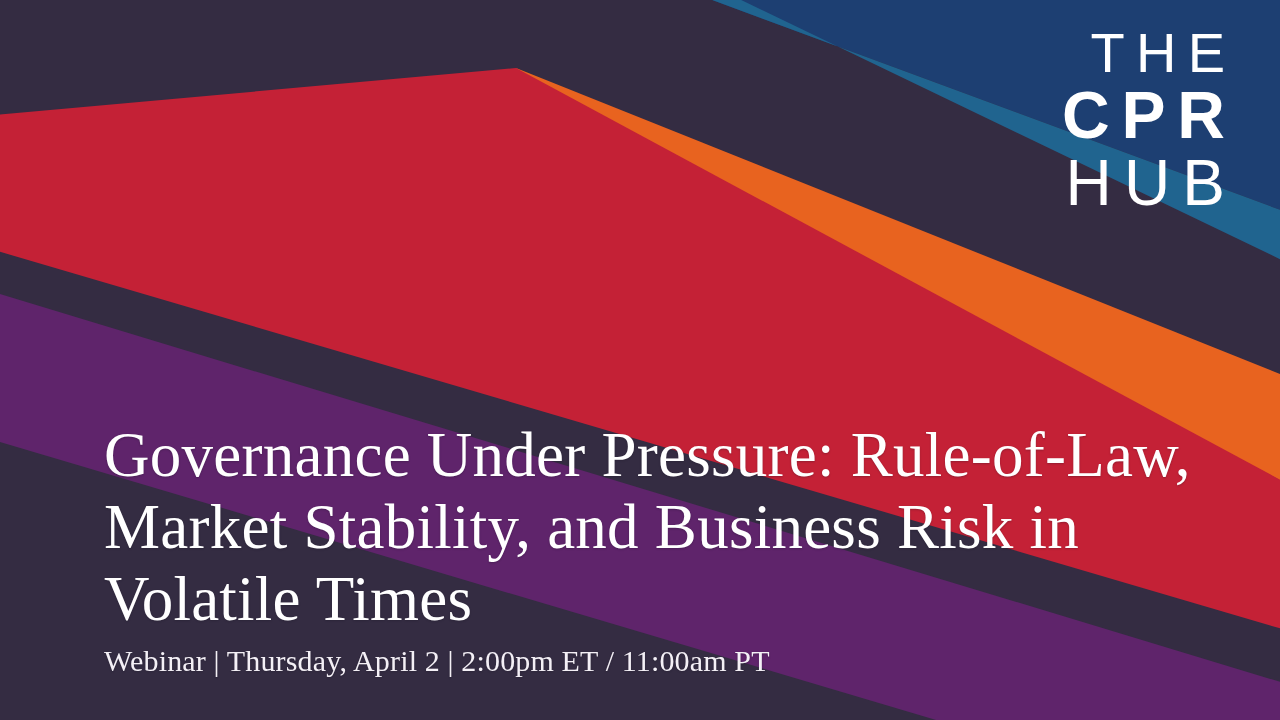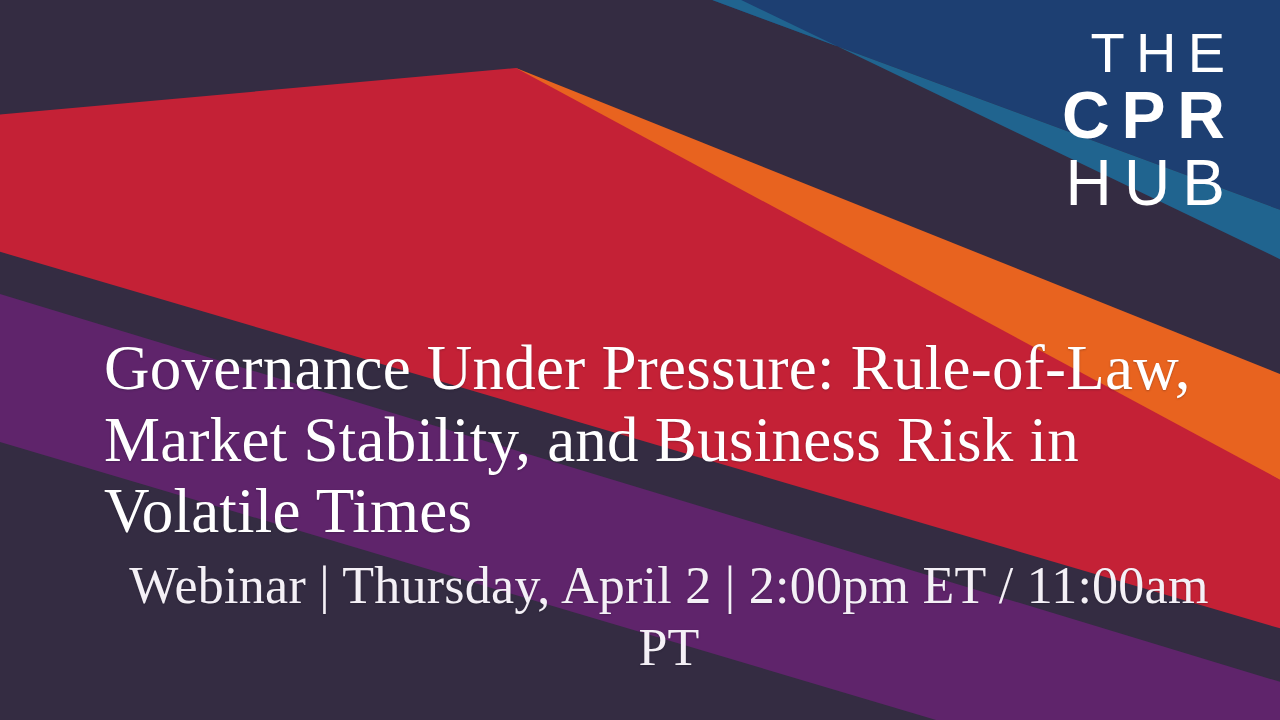--- a/index.html
+++ b/index.html
@@ -82,26 +82,25 @@
     line-height:1.14;
     color:#ffffff;
     letter-spacing:0.004em;
     max-width:1105px;
     text-shadow:0 1px 2px rgba(25,20,35,0.28);
   }
   #event-meta {
     margin-top:7px;
     font-family:"Liberation Serif", "DejaVu Serif", serif;
     font-weight:400;
-    font-size:52px;
+    font-size:30px;
     line-height:1.18;
     color:#f4f0f6;
     letter-spacing:0.005em;
     text-shadow:0 1px 2px rgba(25,20,35,0.28);
-    text-align:center;
   }
 </style>
 </head>
 <body>
 
 <div id="poster">
 
   <svg id="stripes" viewBox="0 0 1280 720" preserveAspectRatio="none" aria-hidden="true">
     <defs>
       <clipPath id="frame">

